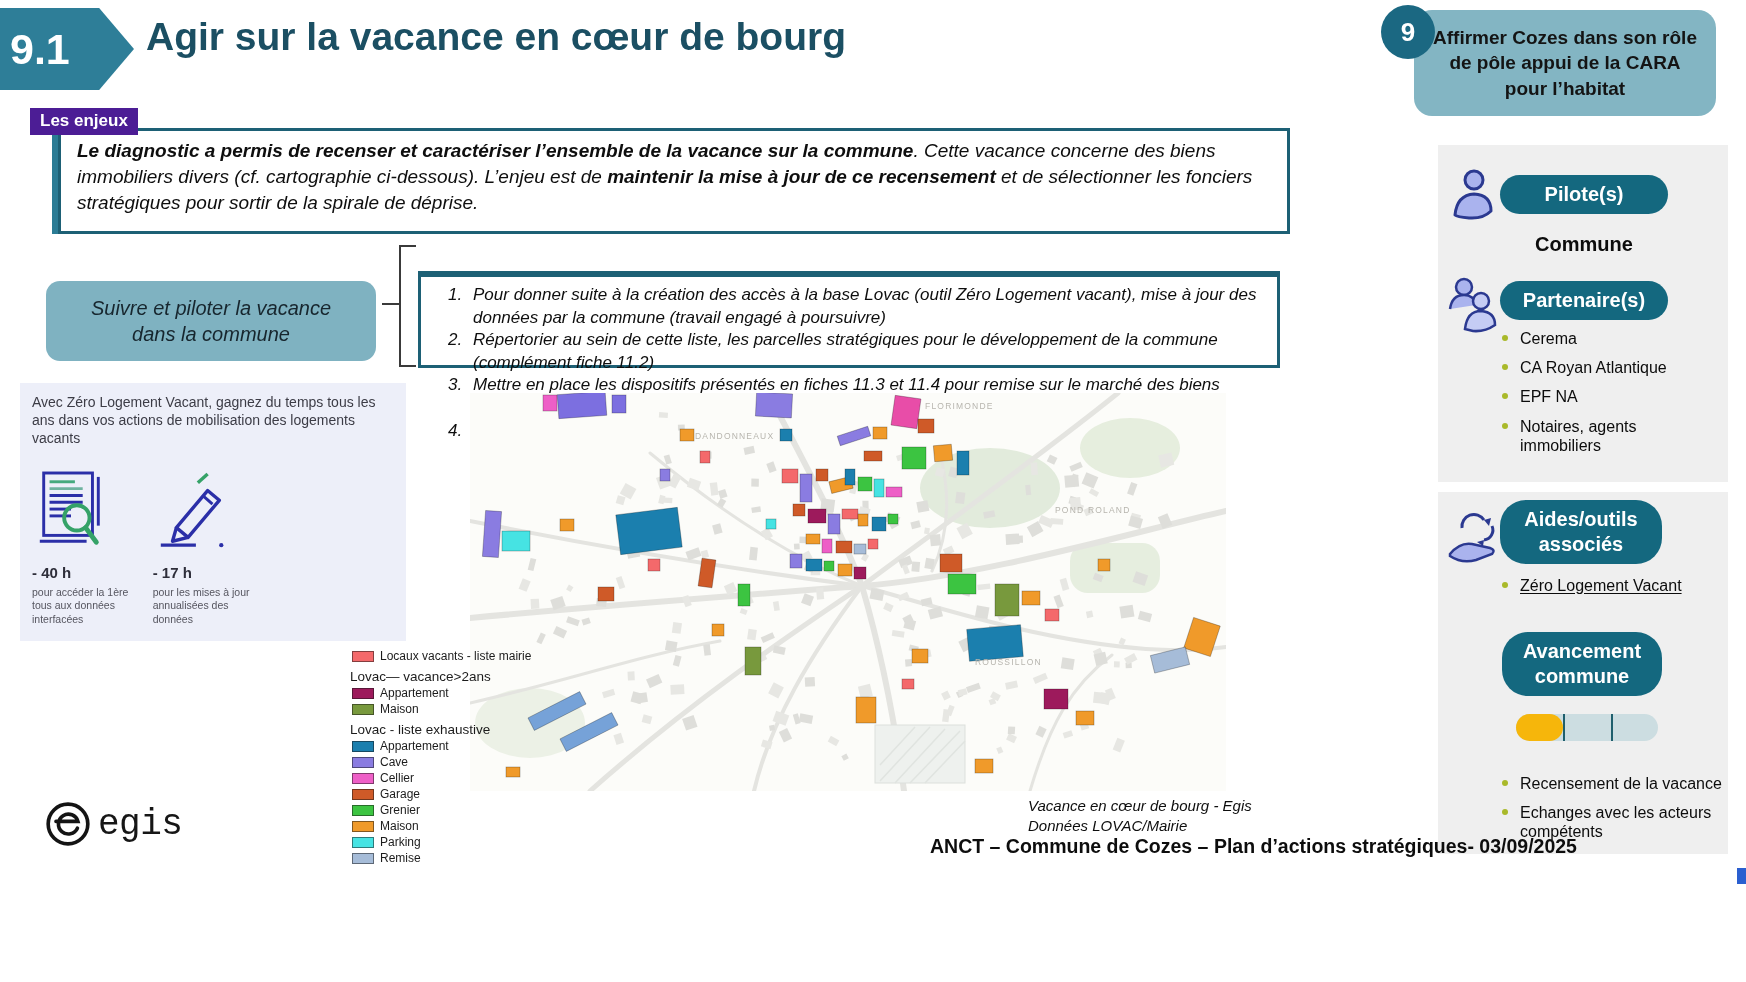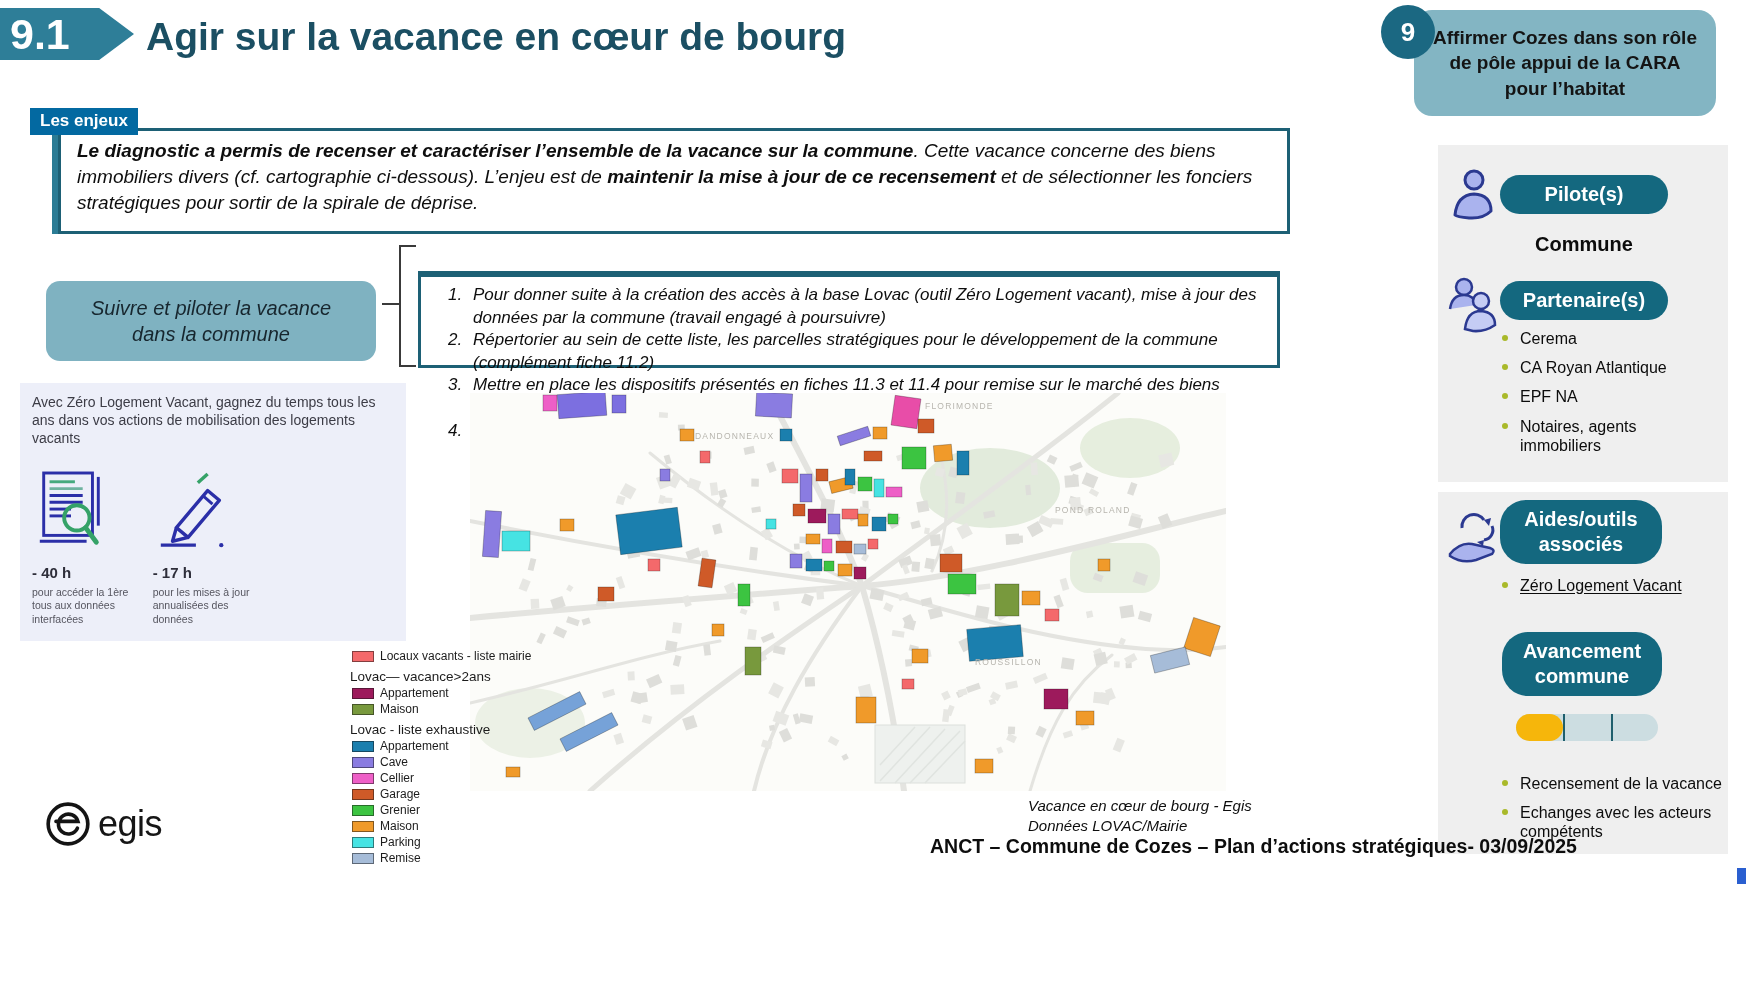--- a/index.html
+++ b/index.html
@@ -1,33 +1,33 @@
 <!DOCTYPE html>
 <html lang="fr"><head>
 <meta charset="utf-8">
 <style>
   html,body{margin:0;padding:0;background:#fff;}
   .page{position:relative;width:1746px;height:982px;background:#ffffff;overflow:hidden;
         font-family:"Liberation Sans",sans-serif;color:#111;}
 
   
-  .fiche-badge{position:absolute;left:0;top:8px;width:134px;height:52px;background:#2e7e98;
+  .fiche-badge{position:absolute;left:0;top:8px;width:134px;height:82px;background:#2e7e98;
     clip-path:polygon(0 0,74% 0,100% 50%,74% 100%,0 100%);color:#fff;font-size:43px;font-weight:bold;
     display:flex;align-items:center;padding-left:10px;box-sizing:border-box;}
   .page-title{position:absolute;left:146px;top:15px;font-size:39px;font-weight:bold;color:#1b4f63;}
 
   .axis-circle{position:absolute;left:1381px;top:5px;width:54px;height:54px;border-radius:50%;
     background:#1b6882;color:#fff;font-weight:bold;font-size:26px;display:flex;align-items:center;
     justify-content:center;z-index:3;}
   .axis-box{position:absolute;left:1414px;top:10px;width:302px;height:106px;background:#83b5c3;
     border-radius:18px;display:flex;align-items:center;justify-content:flex-end;text-align:center;
     font-weight:bold;font-size:19px;color:#141414;padding:8px 16px;box-sizing:border-box;line-height:1.35;z-index:2;}
 
   
-  .enjeux-label{position:absolute;left:30px;top:108px;background:#0369a1;color:#fff;font-weight:bold;
+  .enjeux-label{position:absolute;left:30px;top:108px;background:#4c1d95;color:#fff;font-weight:bold;
     font-size:17px;padding:3px 10px 4px;z-index:2;}
   .enjeux-accent{position:absolute;left:52px;top:128px;width:9px;height:106px;background:#2b7c95;}
   .enjeux-box{position:absolute;left:58px;top:128px;width:1232px;height:106px;border:3px solid #1d6075;
     background:#fff;box-sizing:border-box;padding:7px 16px;font-style:italic;font-size:19px;
     line-height:1.38;color:#0e0e0e;}
   .enjeux-box b{font-weight:bold;}
 
   
   .objective-box{position:absolute;left:46px;top:281px;width:330px;height:80px;background:#7fb2c1;
     border-radius:14px;display:flex;align-items:center;justify-content:center;text-align:center;
@@ -69,21 +69,21 @@
   .side-list{position:absolute;list-style:none;margin:0;padding:0;font-size:16px;color:#0c0c0c;}
   .side-list li{position:relative;padding-left:22px;margin-bottom:10px;line-height:1.2;}
   .side-list li::before{content:"";position:absolute;left:4px;top:6px;width:6px;height:6px;border-radius:50%;background:#a9b92a;}
   .u{text-decoration:underline;text-underline-offset:2px;}
   .progress{position:absolute;left:78px;top:222px;width:142px;height:27px;border-radius:14px;background:#ccdde1;}
   .progress .fill{position:absolute;left:0;top:0;bottom:0;background:#f6b60b;border-radius:14px;}
   .progress .tick{position:absolute;top:0;bottom:0;width:2px;background:#1f5f6d;}
 
   
   .egis-logo{position:absolute;left:44px;top:800px;display:flex;align-items:center;}
-  .egis-text{font-size:36px;color:#161616;margin-left:6px;letter-spacing:-0.5px;font-family:Liberation Sans, sans-serif;}
+  .egis-text{font-size:36px;color:#161616;margin-left:6px;letter-spacing:-0.5px;font-family:Liberation Mono, monospace;}
   .footer-credit{position:absolute;left:930px;top:835px;font-weight:bold;font-size:19.5px;color:#0d0d0d;}
   .corner-mark{position:absolute;right:0;top:868px;width:9px;height:16px;background:#2a5fd0;}
 </style>
 </head>
 <body>
 
 <div class="page">
 
   <div class="fiche-badge">
     <span>9.1</span>

